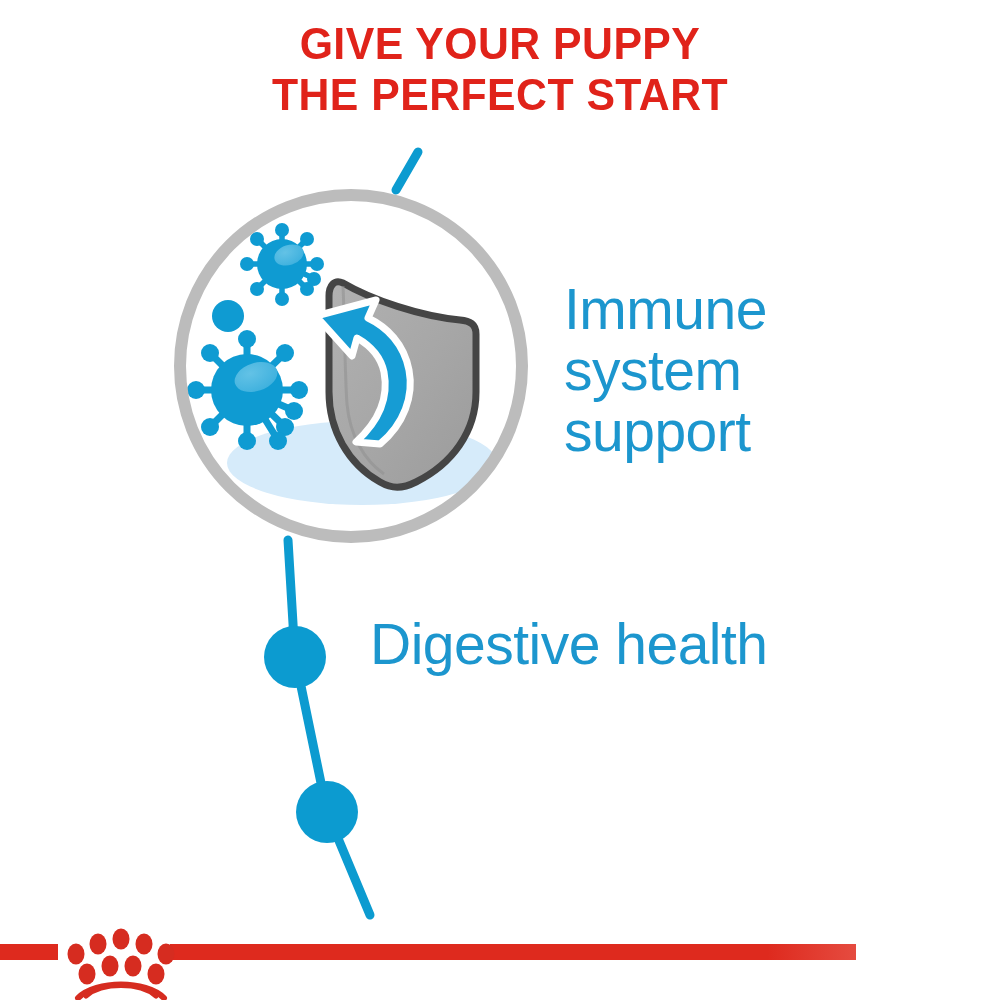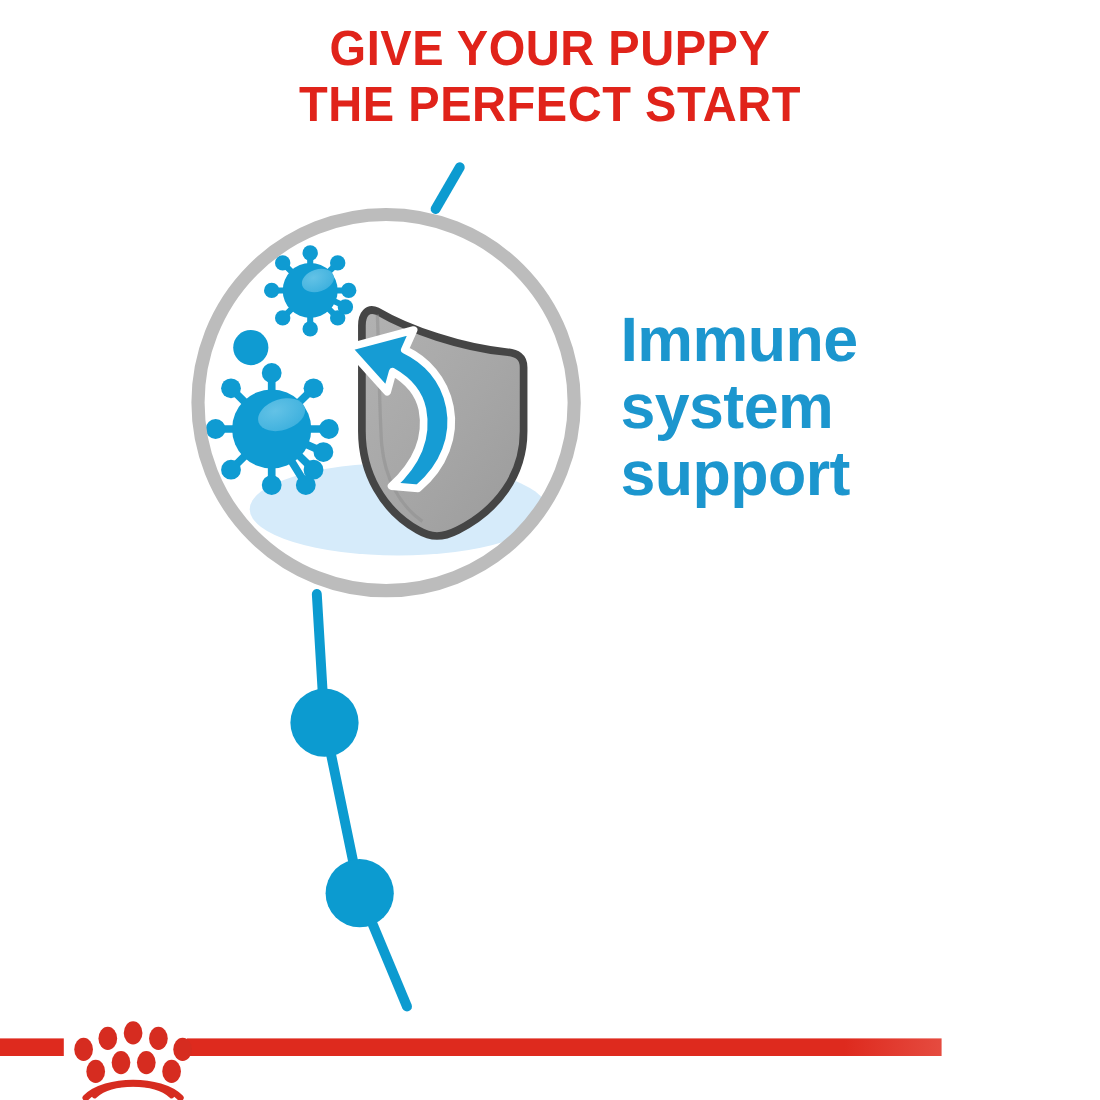--- a/index.html
+++ b/index.html
@@ -35,21 +35,21 @@
     transform: scaleX(0.95);
     transform-origin: 50% 0;
   }
   .headline .hl-line { display: block; white-space: nowrap; }
 
   
   .benefit-text {
     position: absolute;
     color: #1C96CE;
     font-family: "Liberation Sans", sans-serif;
-    font-weight: bold;
+    font-weight: normal;
     font-size: 57px;
     line-height: 61px;
     letter-spacing: -0.5px;
     white-space: pre-line;
   }
   #benefit-1 { left: 564px; top: 279px; }
   #benefit-2 { left: 370px; top: 614px; }
   #benefit-3 { left: 407px; top: 757px; }
 
   
@@ -210,20 +210,21 @@
 
       <circle cx="228" cy="316" r="16" fill="#0F9BD2"></circle>
 
       <circle cx="351" cy="366" r="171" fill="none" stroke="#BCBCBC" stroke-width="12"></circle>
     </g>
   </svg>
 
   <div class="benefit-text" id="benefit-1">Immune
 system
 support</div>
+  <div class="benefit-text" id="benefit-2">Digestive health</div>
 
   <div id="brand-bar-wrap">
     <svg viewBox="0 0 1000 82" width="1000" height="82" xmlns="http://www.w3.org/2000/svg">
       <defs>
         <linearGradient id="barFade2" x1="0" y1="0" x2="1" y2="0">
           <stop offset="0%" stop-color="#DE2A1E"></stop>
           <stop offset="72%" stop-color="#DE2A1E"></stop>
           <stop offset="90%" stop-color="#EA6257"></stop>
           <stop offset="100%" stop-color="#FFFFFF"></stop>
         </linearGradient>

